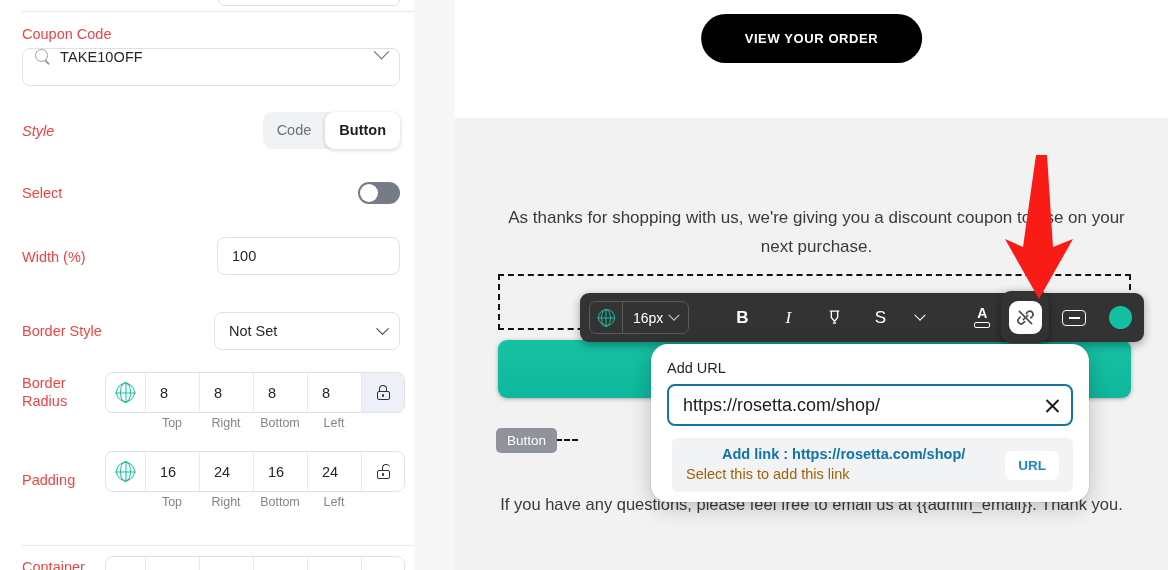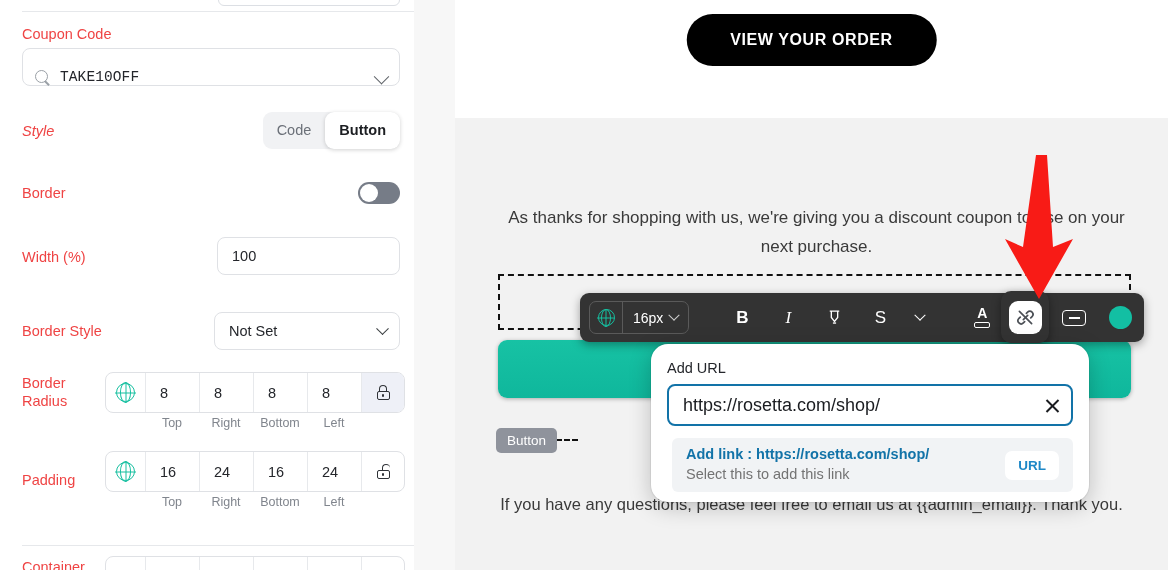--- a/index.html
+++ b/index.html
@@ -33,21 +33,21 @@
   .sb-label {
     font-size: 14.5px; color: #ef4444; line-height: 1.25;
   }
 
   
   #lbl-coupon { top: 25px; }
   #coupon-field {
     position: absolute; left: 22px; top: 48px;
     width: 378px; height: 38px;
     border: 1px solid #dfe1e5; border-radius: 8px; background: #fff;
-    display: flex; align-items: flex-end; padding: 0 12px; font-family: Liberation Mono, monospace;
+    display: flex; align-items: flex-start; padding: 0 12px;
   }
   #coupon-field .val {
     flex: 1; font-size: 14.5px; color: #24262b; margin-left: 10px; letter-spacing: .1px;
   }
   .mag { width: 15px; height: 15px; position: relative; flex: 0 0 auto; }
   .mag::before {
     content: ""; position: absolute; left: 0; top: 0;
     width: 11px; height: 11px; border: 1.5px solid #9aa0a6; border-radius: 50%;
   }
   .mag::after {
@@ -184,21 +184,21 @@
 
   
   #canvas {
     position: absolute; left: 455px; top: 0; width: 713px; height: 570px;
     background: #ffffff; overflow: hidden;
   }
   #email-top { position: absolute; left: 0; top: 0; width: 713px; height: 118px; background: #fff; }
   #view-order-btn {
     position: absolute; left: 50%; top: 14px; transform: translateX(-50%);
     background: #000; color: #fff; border-radius: 28px;
-    padding: 17px 44px; font-size: 16px; font-weight: 700; letter-spacing: .6px;
+    padding: 17px 44px; font-size: 13px; font-weight: 700; letter-spacing: .6px;
     white-space: nowrap;
   }
   #email-section {
     position: absolute; left: 0; top: 118px; width: 713px; height: 452px;
     background: #f2f2f2;
   }
   #discount-title {
     position: absolute; left: 0; right: 0; top: 38px; text-align: center;
     font-size: 25px; font-weight: 700; color: #2b2b2b; letter-spacing: .2px;
   }
@@ -344,24 +344,24 @@
   .xmark::before { transform: rotate(45deg); }
   .xmark::after { transform: rotate(-45deg); }
 
   #url-suggestion {
     position: absolute; left: 21px; right: 16px; top: 94px;
     height: 54px; background: #f1f3f5; border-radius: 6px;
     display: flex; align-items: center; padding: 0 14px;
   }
   #url-suggestion .texts { flex: 1; }
   #sug-main {
-    font-size: 14.5px; color: #1273a8; font-weight: 700; line-height: 1.35;
+    font-size: 14.5px; color: #1273a8; font-weight: 700; line-height: 1.35; margin-left: 36px;
   }
   #sug-sub {
-    font-size: 14.5px; color: #737373; line-height: 1.35;
+    font-size: 14.5px; color: #a16207; line-height: 1.35;
   }
   #url-badge {
     background: #fff; color: #1e88c7; font-size: 13.5px; font-weight: 700;
     padding: 7px 13px; border-radius: 7px;
   }
 
   
   #red-arrow { position: absolute; left: 1003px; top: 155px; z-index: 50; }
 </style>
 </head>
@@ -379,21 +379,21 @@
       <span class="val">TAKE10OFF</span>
       <span class="chev"></span>
     </div>
 
     <div class="sb-row sb-label" id="lbl-style">Style</div>
     <div id="style-seg">
       <div class="seg">Code</div>
       <div class="seg active">Button</div>
     </div>
 
-    <div class="sb-row sb-label" id="lbl-width">Border</div>
+    <div class="sb-row sb-label" id="lbl-width">Select</div>
     <div id="width-toggle">
       <div class="knob"></div>
     </div>
 
     <div class="sb-row sb-label" id="lbl-widthpct">Width (%)</div>
     <div id="widthpct-field">100</div>
 
     <div class="sb-row sb-label" id="lbl-borderstyle">Border Style</div>
     <div id="borderstyle-field">
       <span class="v">Not Set</span>

